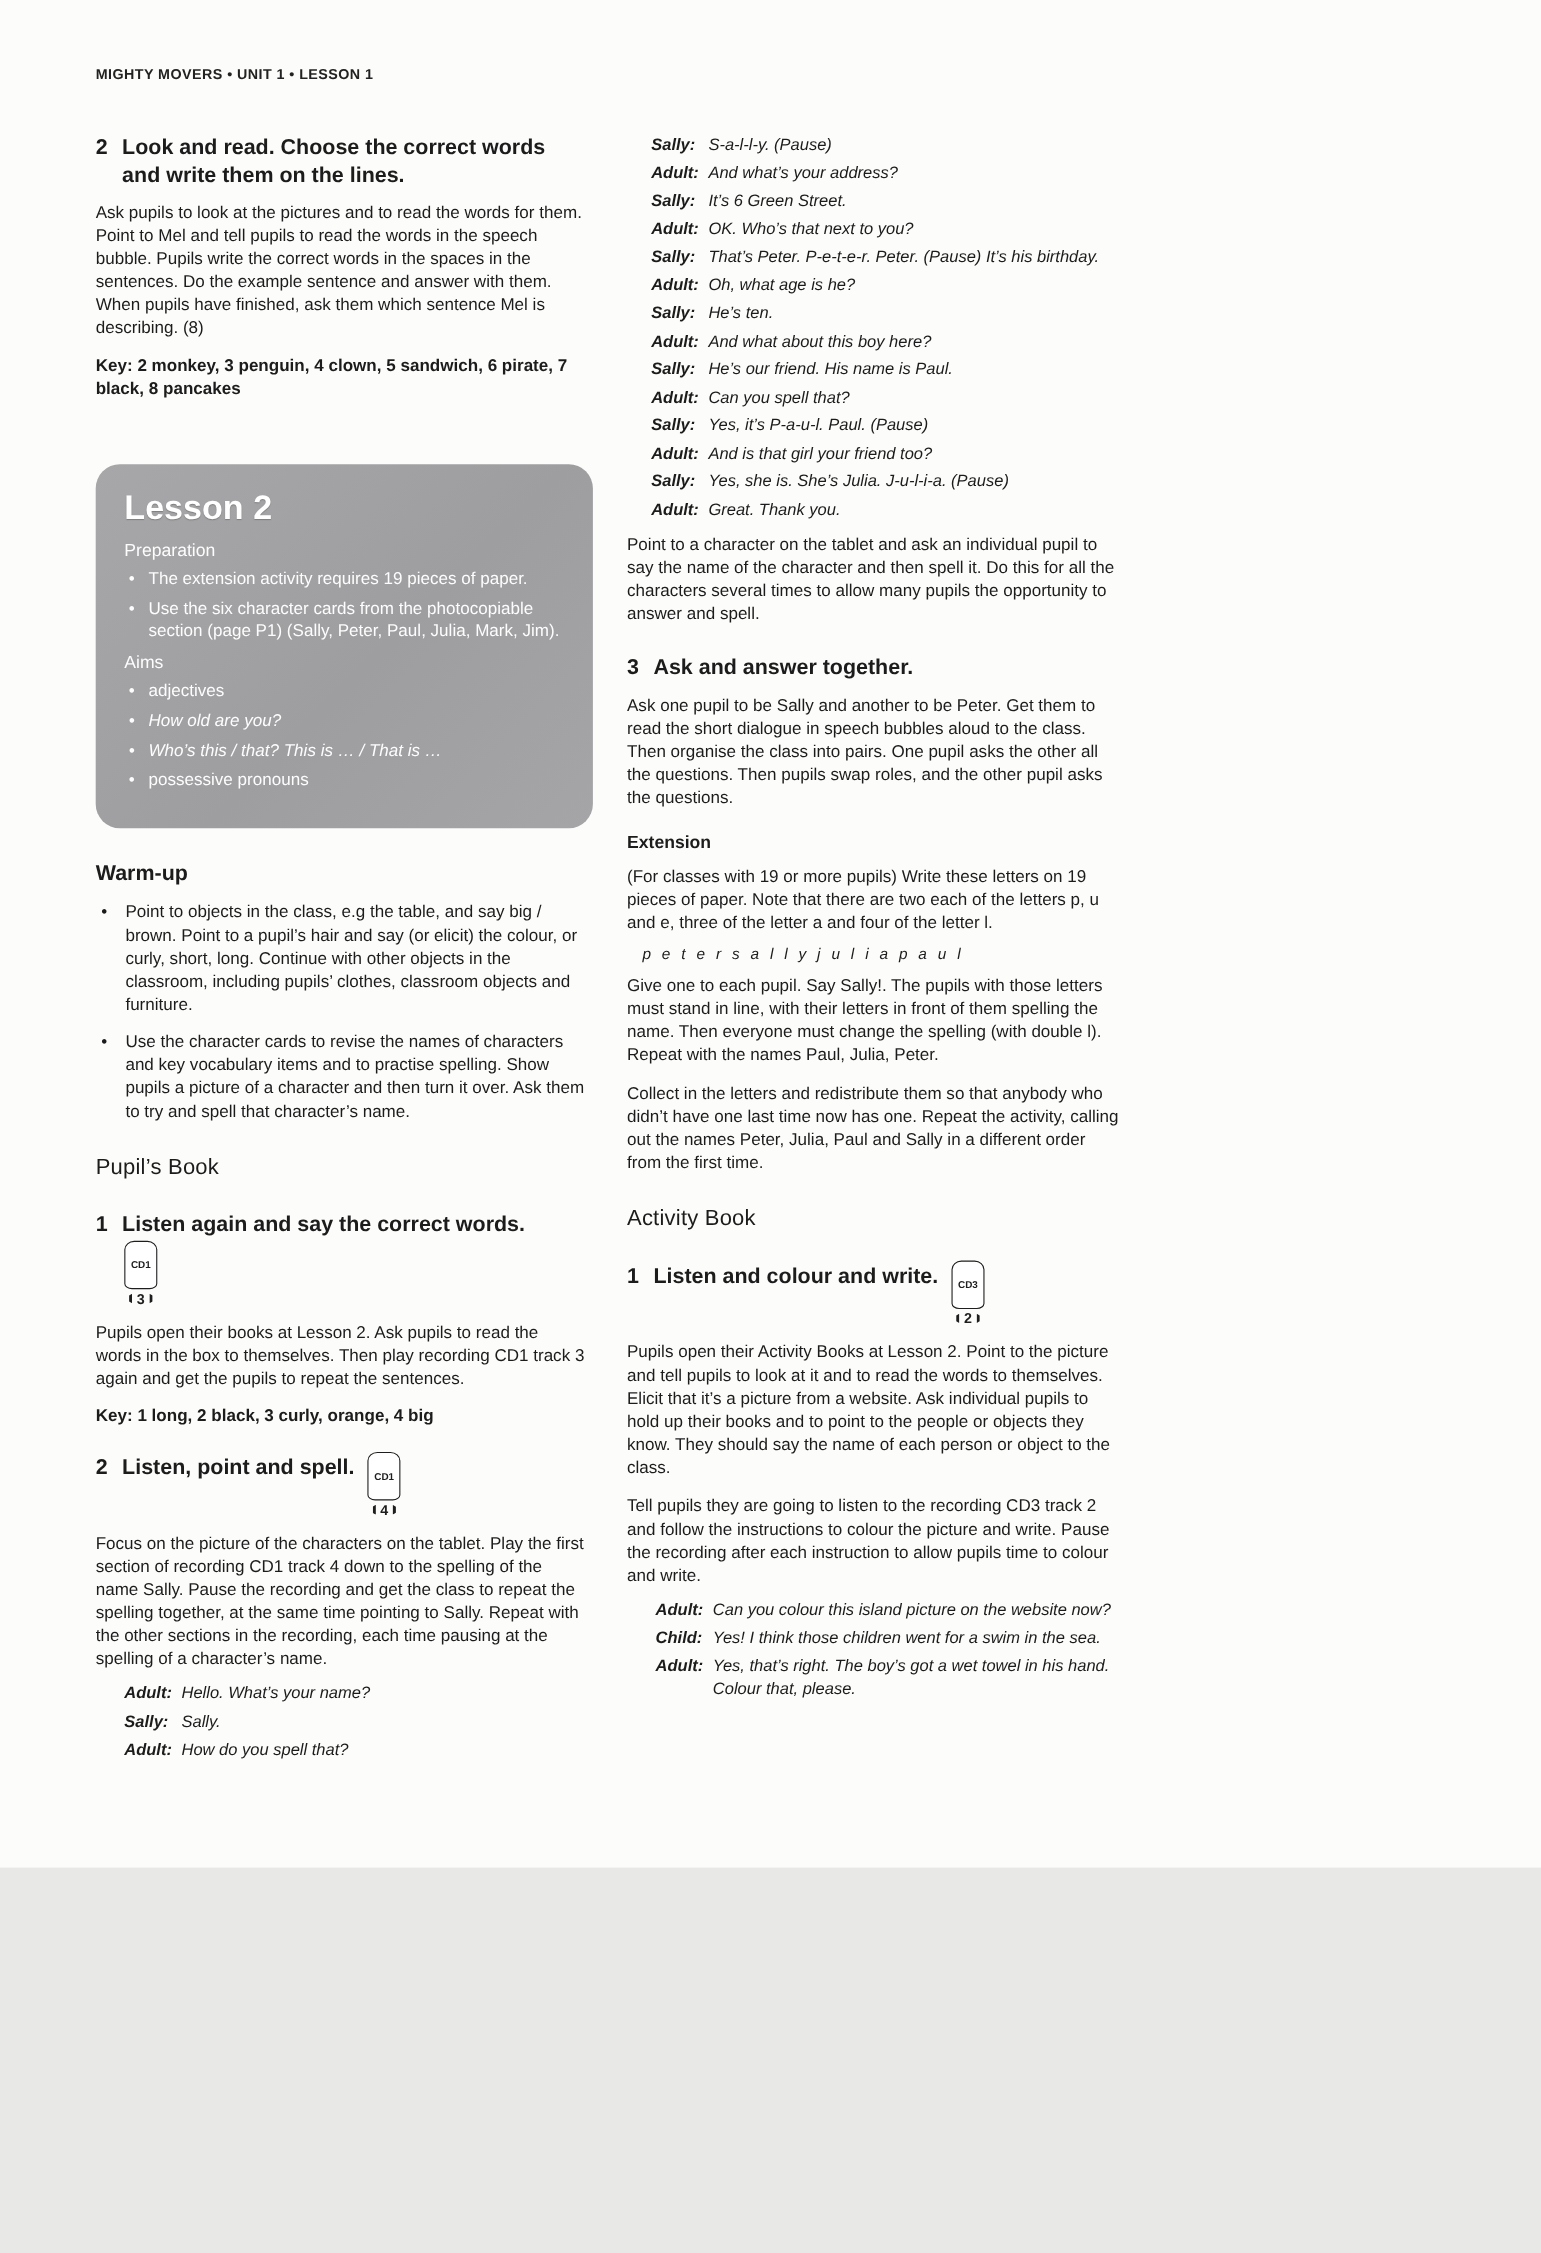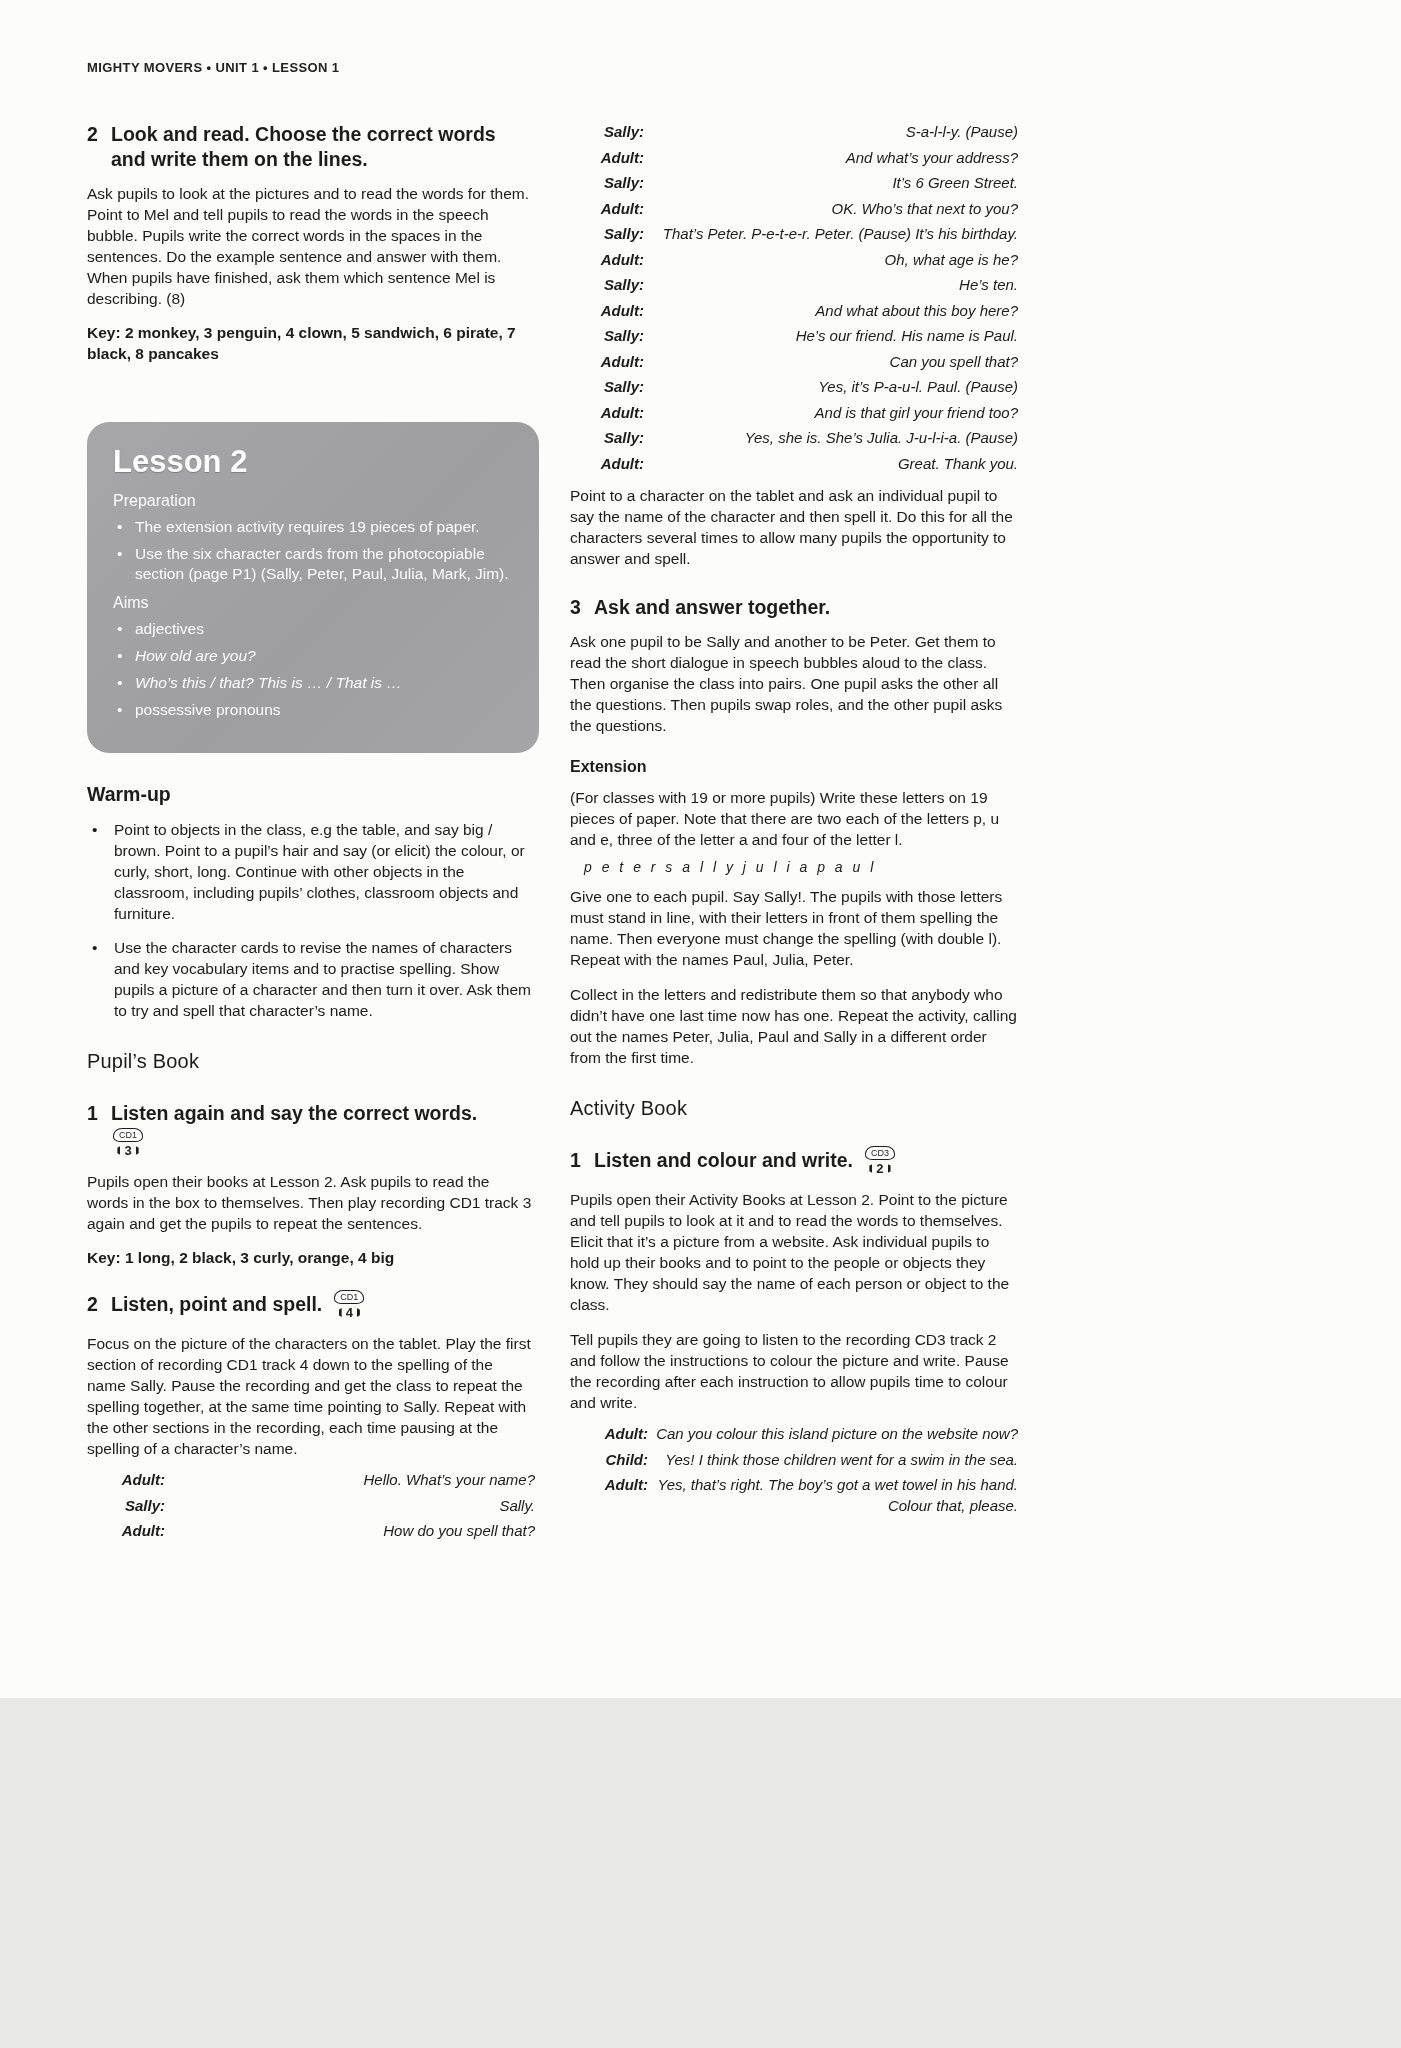--- a/index.html
+++ b/index.html
@@ -73,25 +73,25 @@
   
   .cd {
     display: inline-flex;
     flex-direction: column;
     align-items: center;
     margin-left: 12px;
     transform: translateY(-2px);
   }
   .cd-disc {
     font-size: 9px;
-    font-weight: normal;
+    font-weight: bold;
     line-height: 12px;
     border: 1.5px solid #1e1e1e;
     border-radius: 9px 9px 7px 7px / 8px 8px 5px 5px;
-    padding: 0 5px;
+    padding: 15px 5px;
     background: #fff;
     color: #1e1e1e;
   }
   .cd-track {
     font-size: 13px;
     font-weight: bold;
     line-height: 15px;
     display: inline-flex;
     align-items: center;
     gap: 4px;
@@ -103,21 +103,21 @@
     display: inline-block;
     width: 3px;
     height: 9px;
     background: #1e1e1e;
     clip-path: polygon(0 20%, 100% 0, 100% 100%, 0 80%);
   }
   .cd-track::after { clip-path: polygon(0 0, 100% 20%, 100% 80%, 0 100%); }
   .cd-own-line { margin: 4px 0 0 26px; }
 
   
-  .dialogue { margin-top: 11px; text-align: right; }
+  .dialogue { margin-top: 11px; }
   .d-indent { margin-left: 26px; }
   .d-indent-r { margin-left: 22px; }
   .d-line { display: flex; font-size: 15px; line-height: 20.5px; margin-bottom: 5px; }
   .d-speaker { flex: 0 0 52px; font-weight: bold; font-style: italic; }
   .d-text { flex: 1; font-style: italic; }
 
   .ext-label { margin-top: 22px; font-size: 16px; font-weight: bold; }
   .letters { margin: 9px 0 0 14px; font-size: 14px; font-style: italic; letter-spacing: 3px; }
 
   .page-number {

